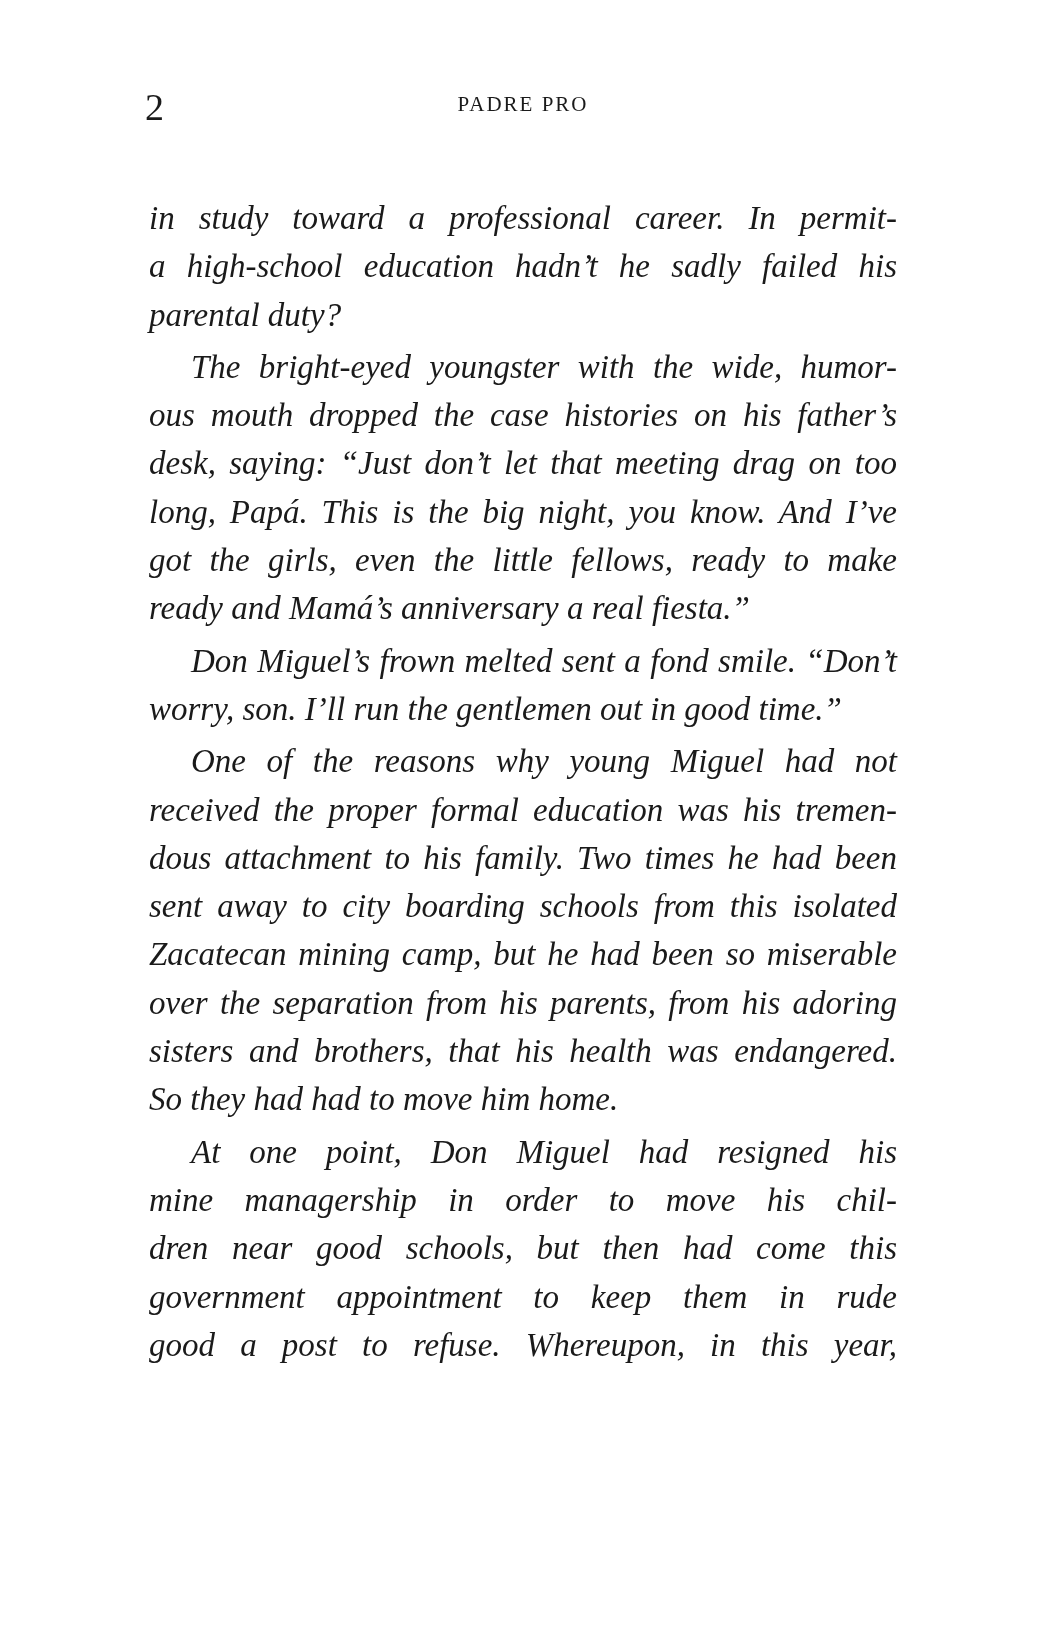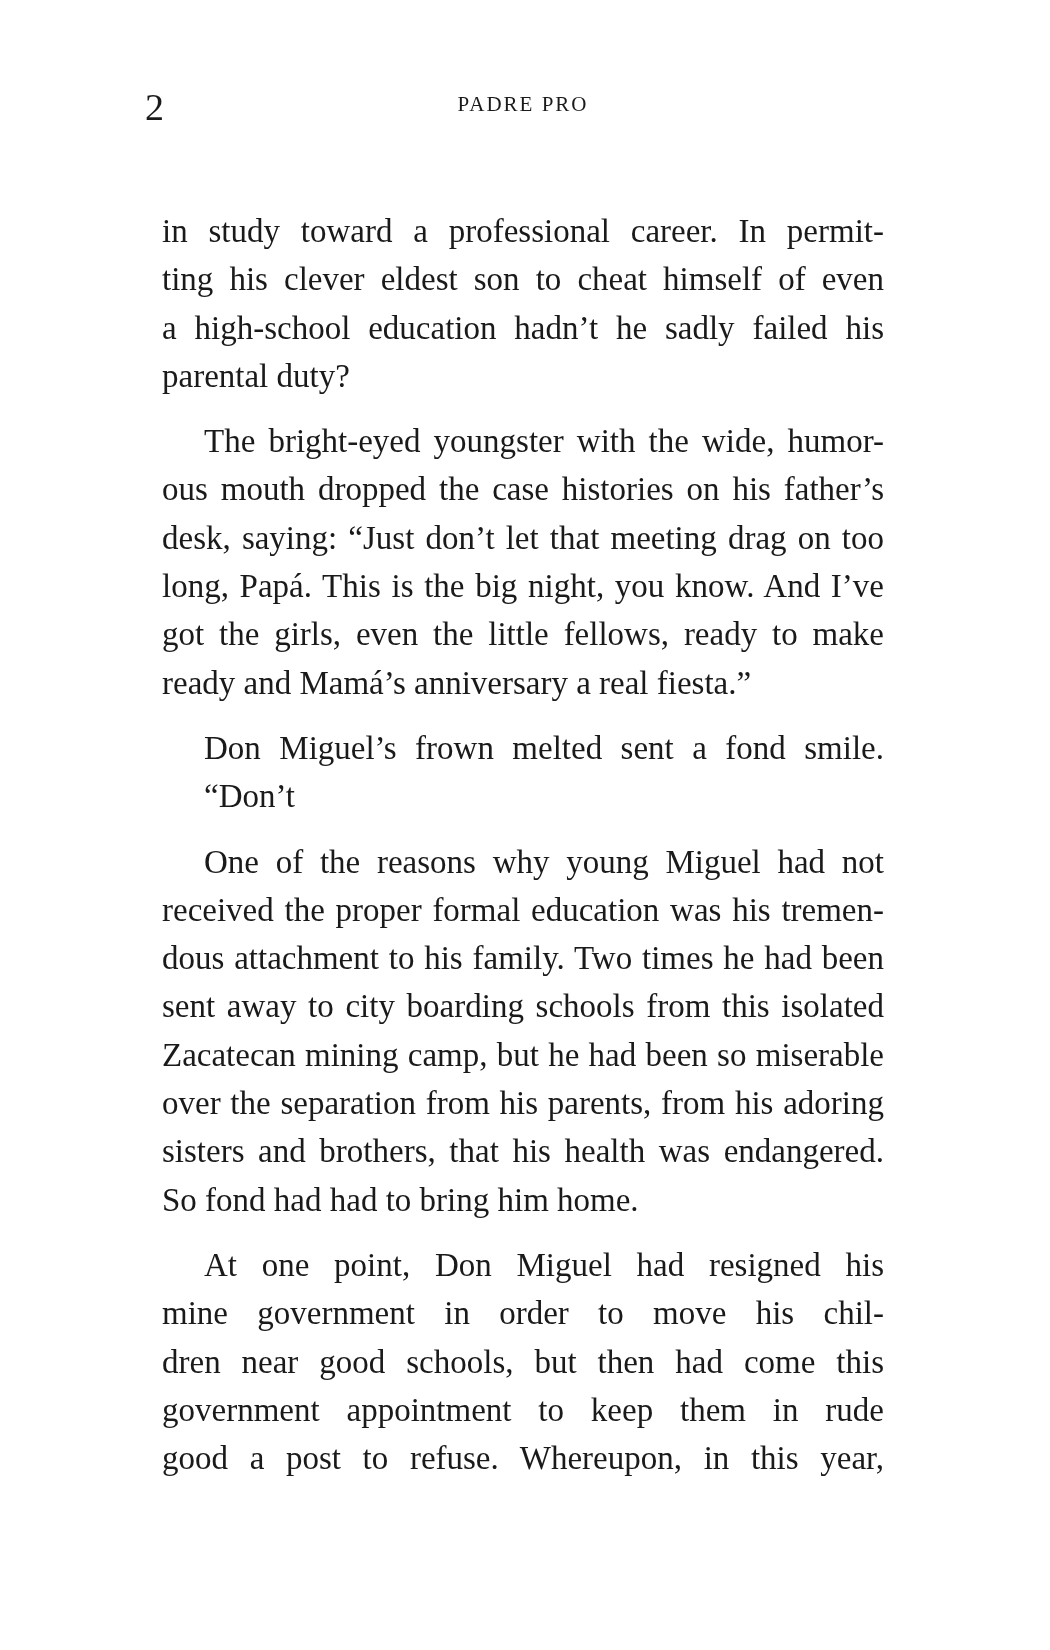--- a/index.html
+++ b/index.html
@@ -35,21 +35,22 @@
   }
   .text-block {
     position: absolute;
     left: 145px;
     top: 190px;
     width: 756px;
     font-size: 33px;
     line-height: 48.3px;
   }
   .para {
-    margin: 17px;
+    margin: 4px;
+    font-style: italic;
   }
   .line {
     text-align: justify;
     text-align-last: justify;
     text-justify: inter-word;
     white-space: normal;
   }
   .line.indent {
     padding-left: 42px;
   }
@@ -59,46 +60,46 @@
 </style>
 </head>
 <body>
 
 <div class="page" style="--text-color: #1a1a1a; --bg-color: #ffffff;">
   <span class="page-number">2</span>
   <div class="running-head">PADRE PRO</div>
   <div class="text-block" id="text-block">
       <div class="para">
         <div class="line">in study toward a professional career. In permit-</div>
-        <div class="line">ting his clever eldest son to cheat himself of even</div>
         <div class="line">a high-school education hadn’t he sadly failed his</div>
         <div class="line para-end">parental duty?</div>
       </div>
       <div class="para">
         <div class="line indent">The bright-eyed youngster with the wide, humor-</div>
         <div class="line">ous mouth dropped the case histories on his father’s</div>
         <div class="line">desk, saying: “Just don’t let that meeting drag on too</div>
         <div class="line">long, Papá. This is the big night, you know. And I’ve</div>
         <div class="line">got the girls, even the little fellows, ready to make</div>
         <div class="line para-end">ready and Mamá’s anniversary a real fiesta.”</div>
       </div>
       <div class="para">
         <div class="line indent">Don Miguel’s frown melted sent a fond smile. “Don’t</div>
+        <div class="line para-end">worry, son. I’ll run the gentlemen out in good time.”</div>
       </div>
       <div class="para">
         <div class="line indent">One of the reasons why young Miguel had not</div>
         <div class="line">received the proper formal education was his tremen-</div>
         <div class="line">dous attachment to his family. Two times he had been</div>
         <div class="line">sent away to city boarding schools from this isolated</div>
         <div class="line">Zacatecan mining camp, but he had been so miserable</div>
         <div class="line">over the separation from his parents, from his adoring</div>
         <div class="line">sisters and brothers, that his health was endangered.</div>
-        <div class="line para-end">So fond had had to bring him home.</div>
+        <div class="line para-end">So they had had to move him home.</div>
       </div>
       <div class="para">
         <div class="line indent">At one point, Don Miguel had resigned his</div>
-        <div class="line">mine government in order to move his chil-</div>
+        <div class="line">mine managership in order to move his chil-</div>
         <div class="line">dren near good schools, but then had come this</div>
         <div class="line">government appointment to keep them in rude</div>
         <div class="line">good a post to refuse. Whereupon, in this year,</div>
       </div>
     </div>
 </div>
 
 </body></html>

